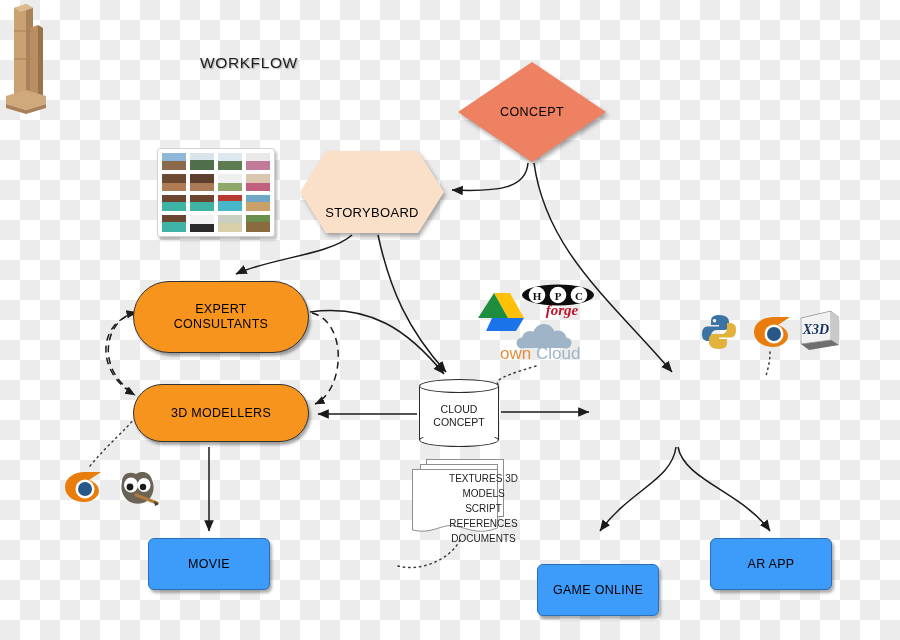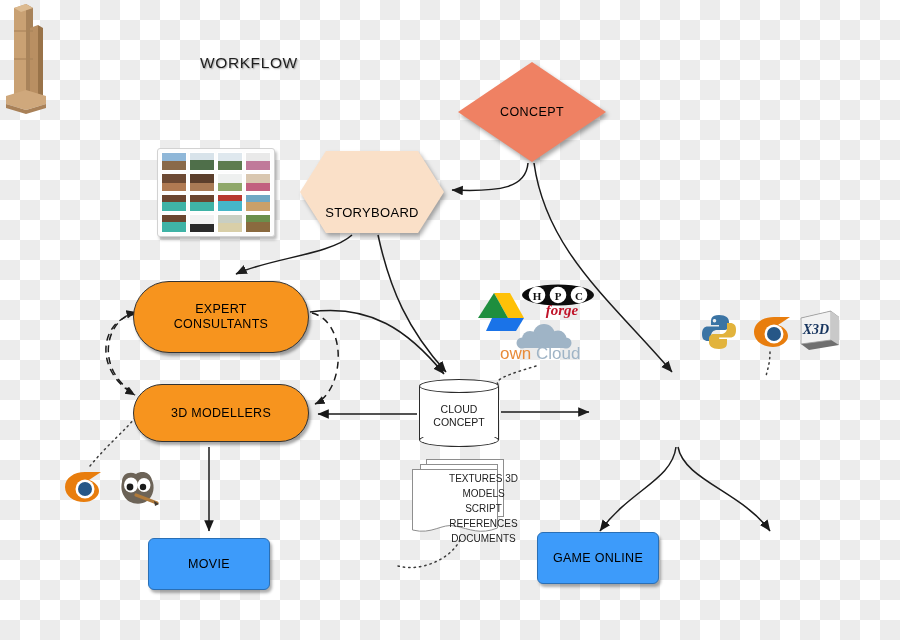--- a/index.html
+++ b/index.html
@@ -109,21 +109,21 @@
   
   .bluebox {
     background: #3d9bfa;
     border: 1.2px solid #2a6fb5;
     border-radius: 6px;
     box-shadow: 2px 3px 3px rgba(0,0,0,0.32);
     font-size: 12.5px;
     letter-spacing: 0.3px;
   }
   #node-movie      { left: 148px; top: 538px; width: 122px; height: 52px; justify-content: center; }
-  #node-gameonline { left: 537px; top: 532px; width: 122px; height: 52px; }
+  #node-gameonline { left: 537px; top: 564px; width: 122px; height: 52px; }
   #node-arapp      { left: 710px; top: 538px; width: 122px; height: 52px; }
   
   .cyl-wrap {
     position: absolute;
     left: 419px;
     top: 379px;
     width: 80px;
     height: 68px;
   }
   .cyl-body {
@@ -360,20 +360,23 @@
     </div>
   </div>
 
   
   <div id="node-movie" class="node bluebox">
     <span>MOVIE</span>
   </div>
   <div id="node-gameonline" class="node bluebox">
     <span>GAME ONLINE</span>
   </div>
+  <div id="node-arapp" class="node bluebox">
+    <span>AR APP</span>
+  </div>
 
   
   <svg class="logo gdrive" viewBox="0 0 48 42">
     <polygon points="16,2 32,2 46,27 30,27" fill="#ffc107"></polygon>
     <polygon points="16,2 30,27 14,27 0,27" fill="#1e8e3e"></polygon>
     <polygon points="14,27 30,27 46,27 38,40 8,40" fill="#1a73e8"></polygon>
   </svg>
 
   
   <svg class="logo hpc" viewBox="0 0 72 34">

